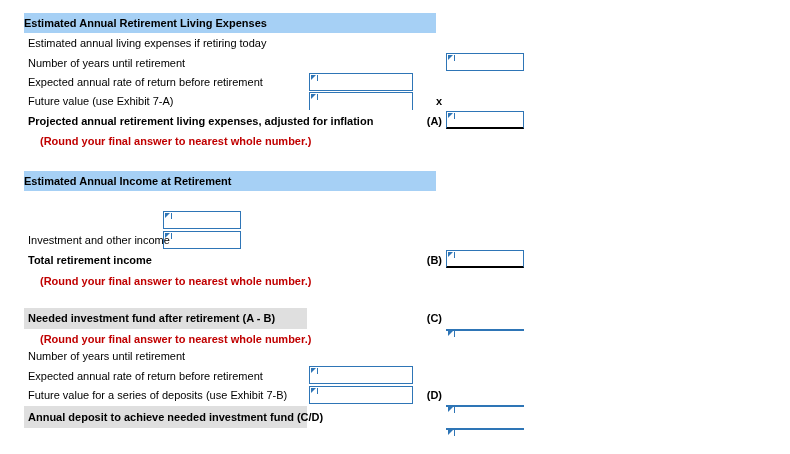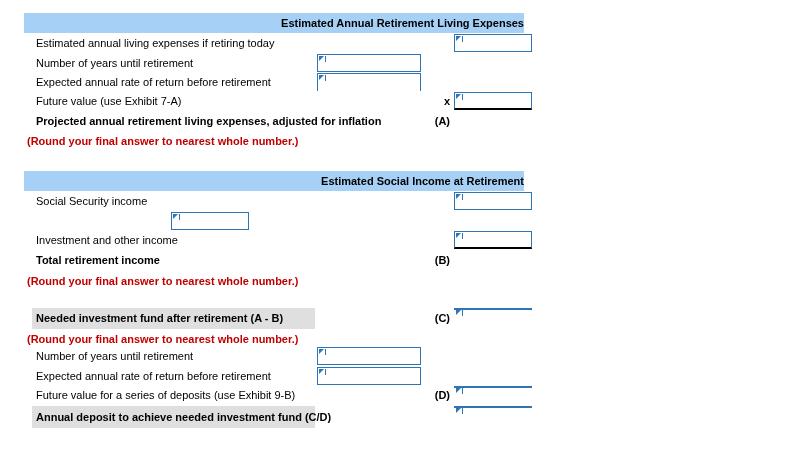--- a/index.html
+++ b/index.html
@@ -4,32 +4,32 @@
 <style>
   html,body{margin:0;padding:0;background:#ffffff;}
   .sheet{
     position:relative;
     width:790px;height:454px;
     background:#ffffff;
     font-family:"Liberation Sans", sans-serif;
     font-size:11px;color:#000;
     overflow:hidden;
   }
-  .row{position:absolute;left:24px;width:500px;display:flex;align-items:flex-start;margin-left:8px;}
+  .row{position:absolute;left:24px;width:500px;display:flex;align-items:flex-end;}
   .cA{width:283px;line-height:19px;padding-left:4px;box-sizing:border-box;white-space:nowrap;}
   .cB{width:104px;margin-left:2px;position:relative;}
   .cC{width:28px;margin-left:3px;text-align:right;line-height:19px;font-weight:bold;box-sizing:border-box;padding-right:2px;}
   .cD{width:78px;margin-left:2px;position:relative;}
   .hdr{
-    position:absolute;left:24px;width:500px;height:20px;
+    position:absolute;left:24px;width:412px;height:20px;
     background:#A6D0F5;font-weight:bold;line-height:20px;
-    padding-left:12px;box-sizing:border-box;text-align:right;
+    padding-left:0;box-sizing:border-box;
   }
   .bold{font-weight:bold;}
-  .note{position:absolute;left:27px;font-weight:bold;color:#C00000;line-height:17px;white-space:nowrap;}
+  .note{position:absolute;left:40px;font-weight:bold;color:#C00000;line-height:17px;white-space:nowrap;}
   .gray{background:#DFDFDF;}
   .box{
     position:absolute;top:0;left:0;right:0;height:18px;
     background:#fff;border:1.5px solid #2E75B6;box-sizing:border-box;
   }
   .box.noBottom{border-bottom:none;}
   .box.sumLine{border-bottom:2px solid #000;}
   .ansPlain{position:absolute;top:0;left:0;right:0;bottom:0;background:#FBDCA8;}
   .ansBox{
     position:absolute;top:0;left:0;right:0;bottom:0;
@@ -117,25 +117,24 @@
     <span class="cD">
       <span class="ansPlain">
         <span class="val"></span>
       </span>
     </span>
   </div>
 
   <div class="note" style="top:133px">(Round your final answer to nearest whole number.)</div>
 
   <div class="hdr" style="top:171px">
-    <span>Estimated Social Income at Retirement</span>
+    <span>Estimated Annual Income at Retirement</span>
   </div>
 
   <div class="row" style="top:192px;height:19px">
-    <span class="cA">Social Security income</span>
     <span class="cB"></span>
       <span class="cC"></span>
     <span class="cD">
       <span class="box">
         <span class="marker">
             <span class="tri"></span>
             <span class="pole"></span>
           </span>
         <span class="val"></span>
       </span>
@@ -225,21 +224,21 @@
             <span class="pole"></span>
           </span>
         <span class="val"></span>
       </span>
     </span>
     <span class="cC"></span>
       <span class="cD"></span>
   </div>
 
   <div class="row" style="top:386px;height:19px">
-    <span class="cA">Future value for a series of deposits (use Exhibit 9-B)</span>
+    <span class="cA">Future value for a series of deposits (use Exhibit 7-B)</span>
     <span class="cB"></span>
     <span class="cC">(D)</span>
     <span class="cD">
       <span class="ansBox">
         <span class="marker">
             <span class="tri"></span>
             <span class="pole"></span>
           </span>
         <span class="val"></span>
       </span>

